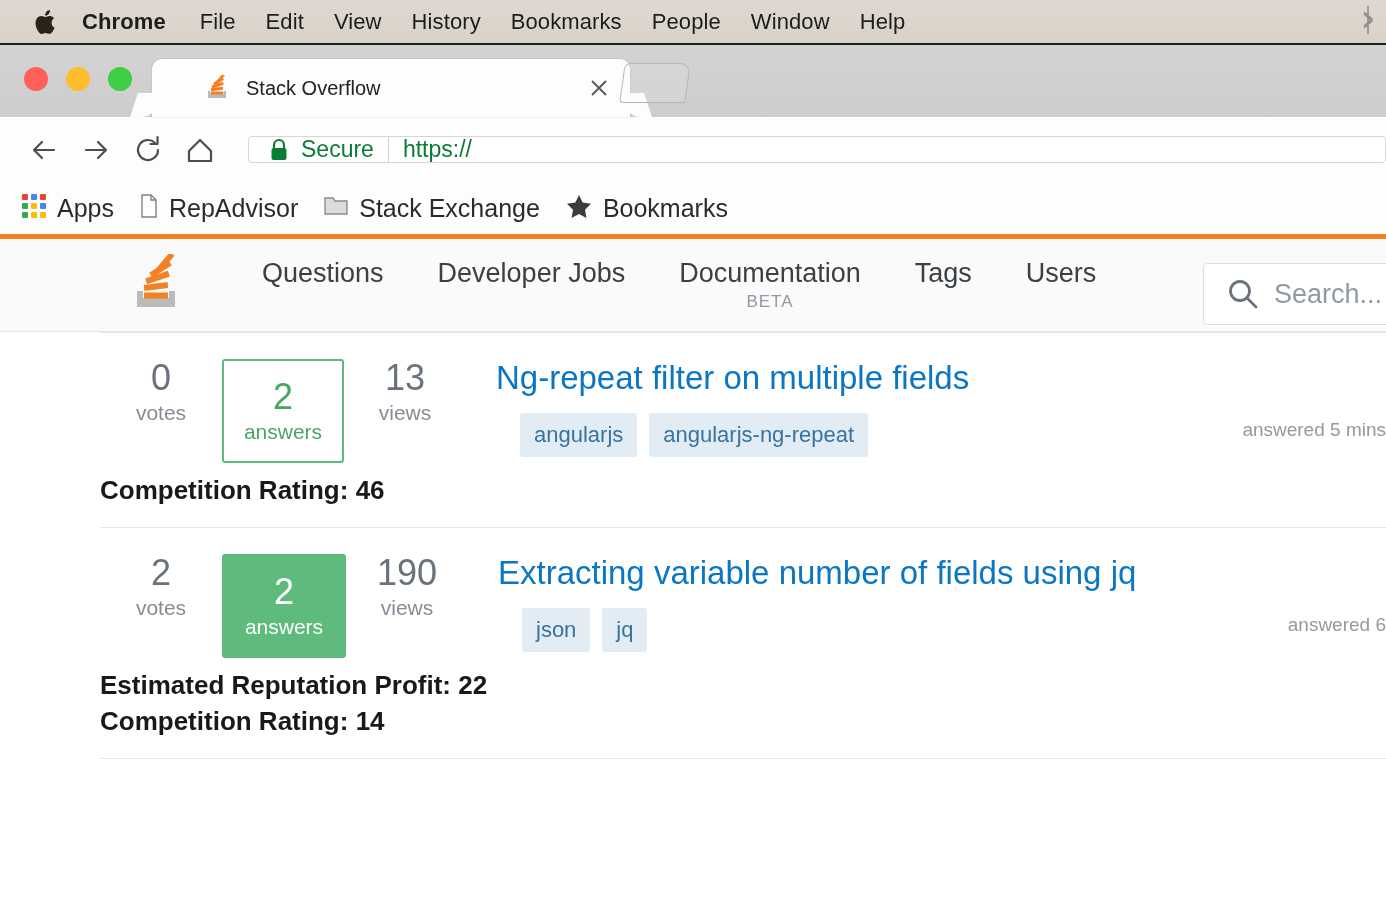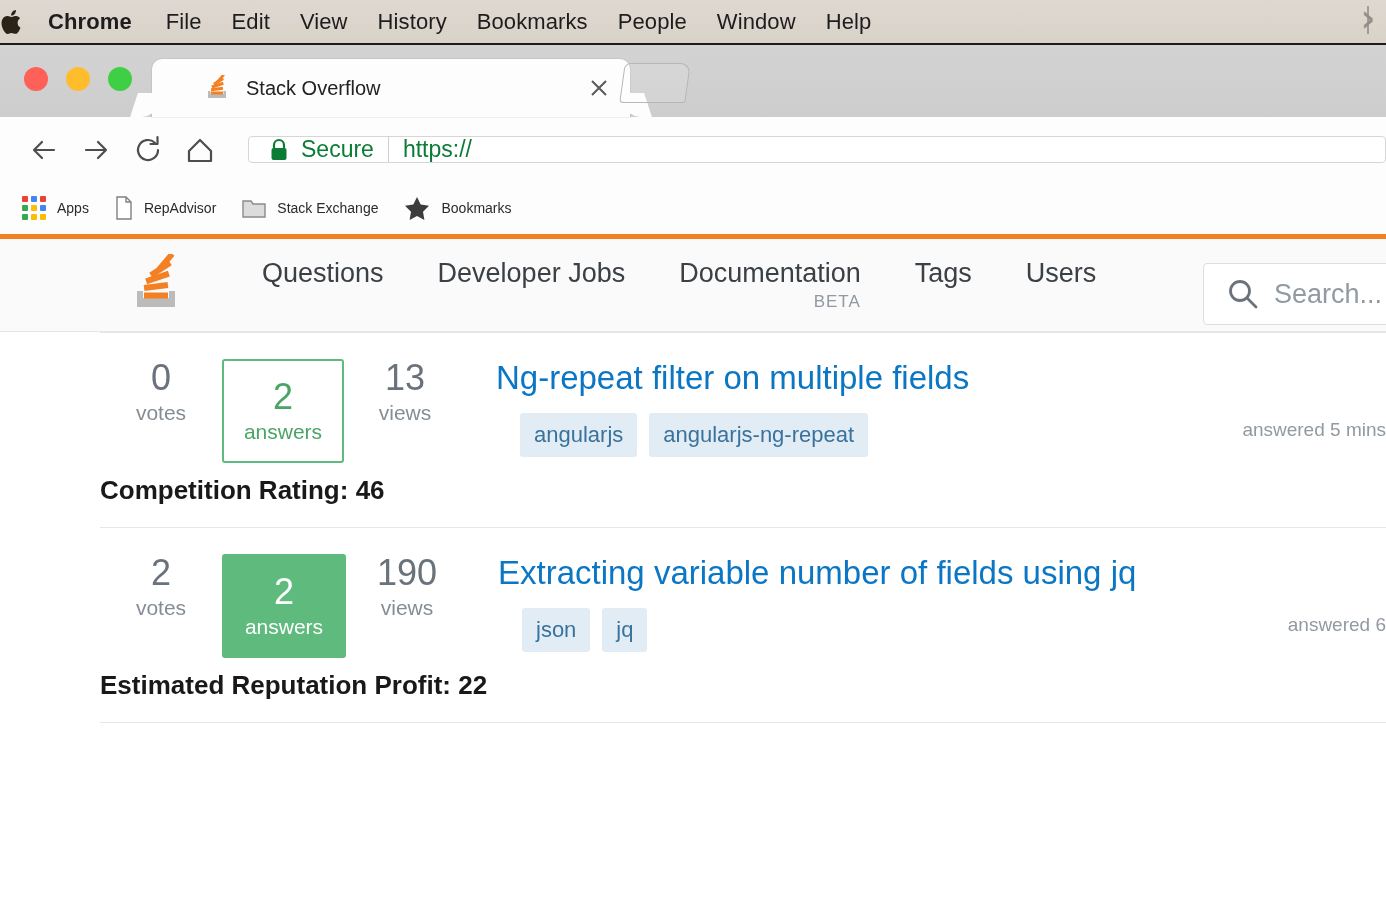--- a/index.html
+++ b/index.html
@@ -10,20 +10,21 @@
     font-family: "Liberation Sans", sans-serif;
     -webkit-font-smoothing: antialiased;
   }
 
   
   .mac-menubar {
     height: 45px;
     background: linear-gradient(180deg, #ded8d0 0%, #d8d2c9 100%);
     display: flex;
     align-items: center;
+    padding-left: 34px;
     border-bottom: 2px solid #1c1c1c;
     position: relative;
   }
   .apple-logo {
     width: 26px; height: 30px;
     margin-right: 22px;
     display: flex; align-items: center; justify-content: center;
     color: #2b2218;
   }
   .menu-item {
@@ -128,23 +129,23 @@
   
   .bookmarkbar {
     height: 52px;
     background: #fdfdfd;
     display: flex;
     align-items: center;
     padding-left: 22px;
     gap: 0;
   }
   .bm {
-    display: flex; align-items: center;
+    display: flex; align-items: flex-start;
     margin-right: 26px;
-    font-size: 14px; color: #2b2b2b;
+    font-size: 25px; color: #2b2b2b;
     white-space: nowrap;
   }
   .bm-icon { margin-right: 11px; display: flex; align-items: center; }
   .apps-grid {
     display: grid;
     grid-template-columns: repeat(3, 6px);
     grid-template-rows: repeat(3, 6px);
     gap: 3px;
   }
   .apps-grid i { display: block; width: 6px; height: 6px; border-radius: 1px; }
@@ -168,21 +169,21 @@
     gap: 0;
   }
   .so-nav-item {
     font-size: 27px;
     color: #3b4045;
     padding: 0 27px;
     white-space: nowrap;
     position: relative;
     display: flex;
     flex-direction: column;
-    align-items: flex-end;
+    align-items: center;
   }
   .so-nav-beta {
     font-size: 17px;
     color: #9199a1;
     letter-spacing: 1px;
     margin-top: 3px;
   }
   .so-search {
     position: absolute;
     left: 1203px; top: 24px;
@@ -511,18 +512,19 @@
           <a class="qtitle">Extracting variable number of fields using jq</a>
           <div class="qtags">
             <span class="qtag">json</span>
             <span class="qtag">jq</span>
           </div>
         </div>
         <div class="qmeta">answered 6</div>
       </div>
       <div class="qannot">
         <div>Estimated Reputation Profit: 22</div>
+        <div>Competition Rating: 14</div>
       </div>
     </div>
 
     <div class="qdivider"></div>
   </div>
 </div>
 
 </body></html>

